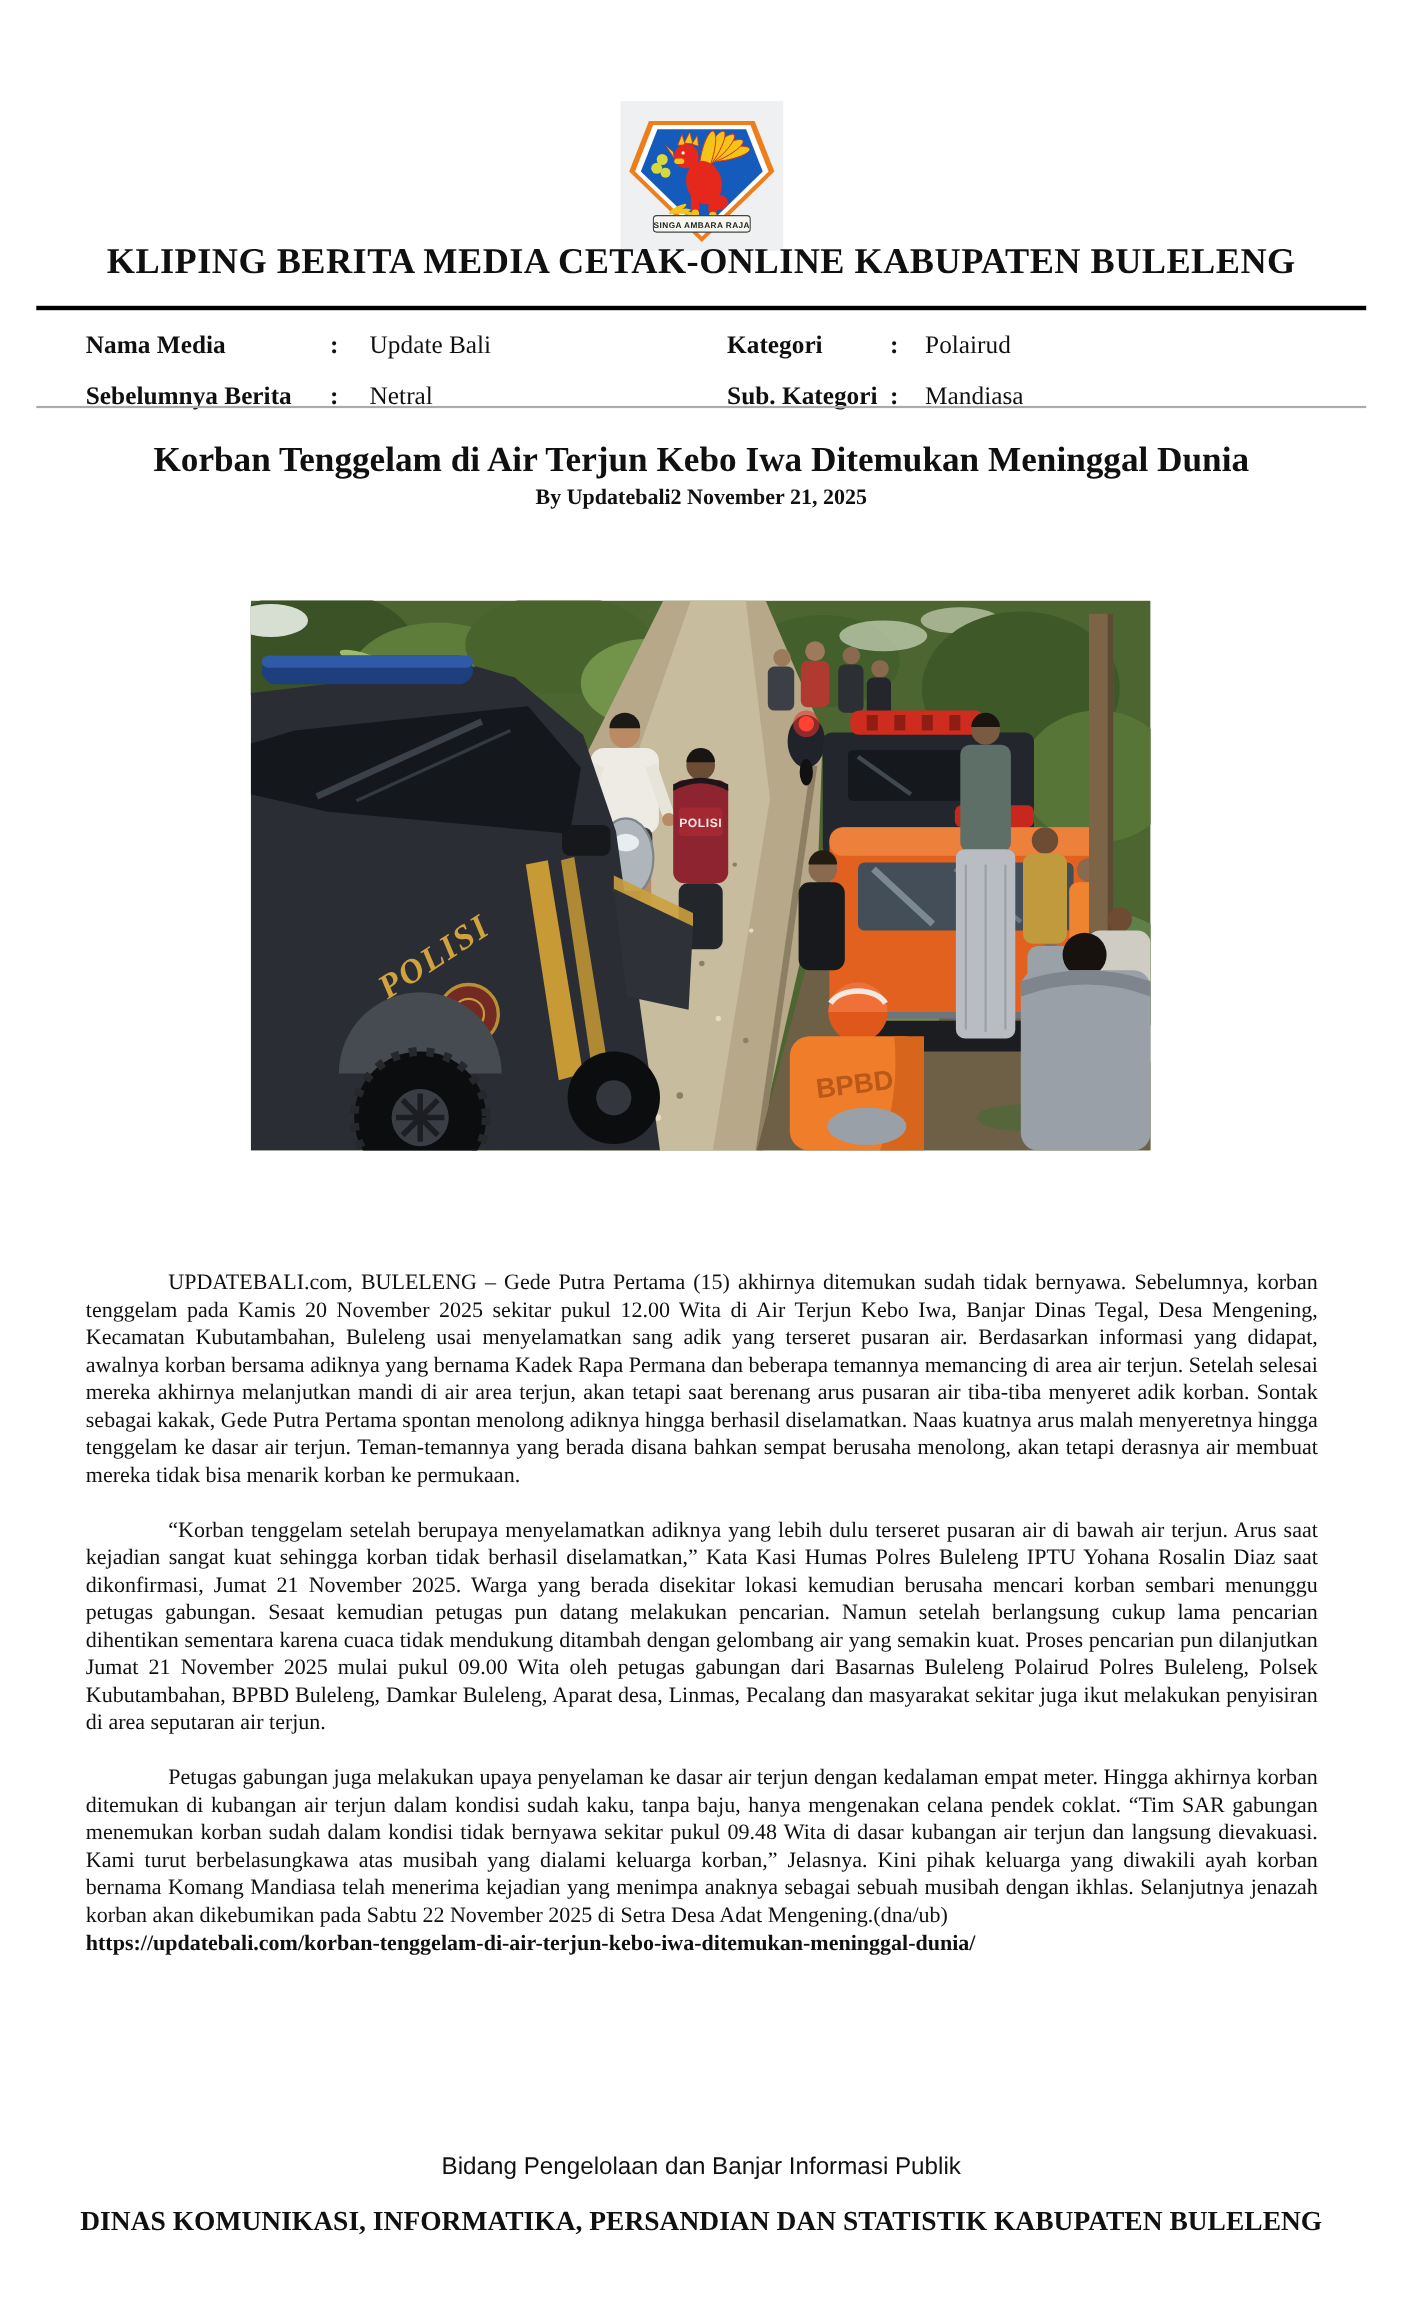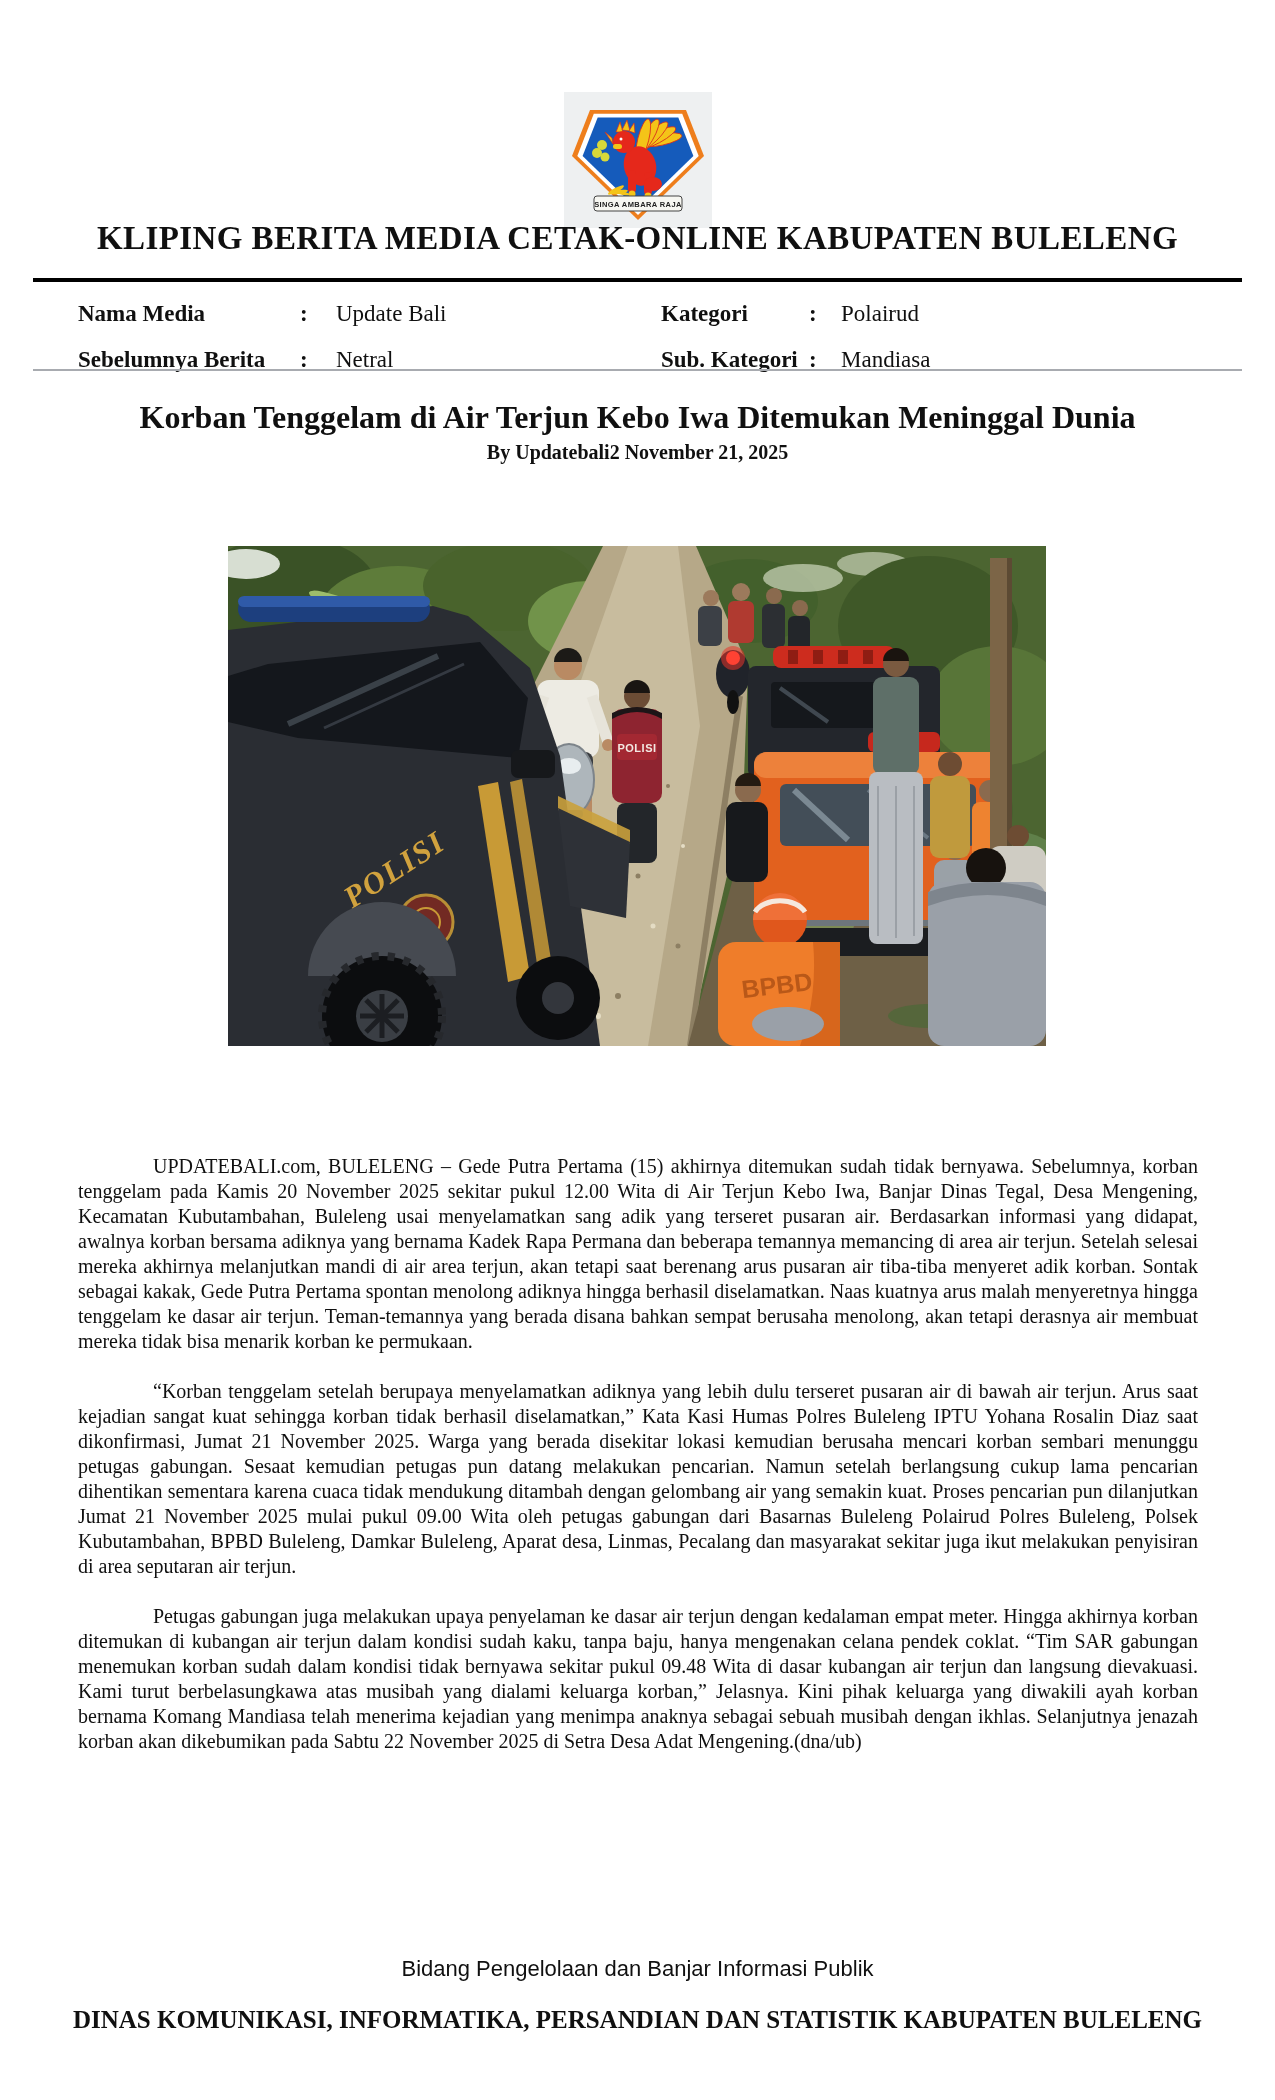--- a/index.html
+++ b/index.html
@@ -322,17 +322,18 @@
       </g>
     </svg>
   </div>
 
   <div class="article-body">
     <p>UPDATEBALI.com, BULELENG – Gede Putra Pertama (15) akhirnya ditemukan sudah tidak bernyawa. Sebelumnya, korban tenggelam pada Kamis 20 November 2025 sekitar pukul 12.00 Wita di Air Terjun Kebo Iwa, Banjar Dinas Tegal, Desa Mengening, Kecamatan Kubutambahan, Buleleng usai menyelamatkan sang adik yang terseret pusaran air. Berdasarkan informasi yang didapat, awalnya korban bersama adiknya yang bernama Kadek Rapa Permana dan beberapa temannya memancing di area air terjun. Setelah selesai mereka akhirnya melanjutkan mandi di air area terjun, akan tetapi saat berenang arus pusaran air tiba-tiba menyeret adik korban. Sontak sebagai kakak, Gede Putra Pertama spontan menolong adiknya hingga berhasil diselamatkan. Naas kuatnya arus malah menyeretnya hingga tenggelam ke dasar air terjun. Teman-temannya yang berada disana bahkan sempat berusaha menolong, akan tetapi derasnya air membuat mereka tidak bisa menarik korban ke permukaan.</p>
     <p>“Korban tenggelam setelah berupaya menyelamatkan adiknya yang lebih dulu terseret pusaran air di bawah air terjun. Arus saat kejadian sangat kuat sehingga korban tidak berhasil diselamatkan,” Kata Kasi Humas Polres Buleleng IPTU Yohana Rosalin Diaz saat dikonfirmasi, Jumat 21 November 2025. Warga yang berada disekitar lokasi kemudian berusaha mencari korban sembari menunggu petugas gabungan. Sesaat kemudian petugas pun datang melakukan pencarian. Namun setelah berlangsung cukup lama pencarian dihentikan sementara karena cuaca tidak mendukung ditambah dengan gelombang air yang semakin kuat. Proses pencarian pun dilanjutkan Jumat 21 November 2025 mulai pukul 09.00 Wita oleh petugas gabungan dari Basarnas Buleleng Polairud Polres Buleleng, Polsek Kubutambahan, BPBD Buleleng, Damkar Buleleng, Aparat desa, Linmas, Pecalang dan masyarakat sekitar juga ikut melakukan penyisiran di area seputaran air terjun.</p>
     <p>Petugas gabungan juga melakukan upaya penyelaman ke dasar air terjun dengan kedalaman empat meter. Hingga akhirnya korban ditemukan di kubangan air terjun dalam kondisi sudah kaku, tanpa baju, hanya mengenakan celana pendek coklat. “Tim SAR gabungan menemukan korban sudah dalam kondisi tidak bernyawa sekitar pukul 09.48 Wita di dasar kubangan air terjun dan langsung dievakuasi. Kami turut berbelasungkawa atas musibah yang dialami keluarga korban,” Jelasnya. Kini pihak keluarga yang diwakili ayah korban bernama Komang Mandiasa telah menerima kejadian yang menimpa anaknya sebagai sebuah musibah dengan ikhlas. Selanjutnya jenazah korban akan dikebumikan pada Sabtu 22 November 2025 di Setra Desa Adat Mengening.(dna/ub)</p>
   </div>
 
+  <div class="source-url">https://updatebali.com/korban-tenggelam-di-air-terjun-kebo-iwa-ditemukan-meninggal-dunia/</div>
 
   <div class="footer-line1">Bidang Pengelolaan dan Banjar Informasi Publik</div>
   <div class="footer-line2">DINAS KOMUNIKASI, INFORMATIKA, PERSANDIAN DAN STATISTIK KABUPATEN BULELENG</div>
 
 </div>
 
 </body></html>

